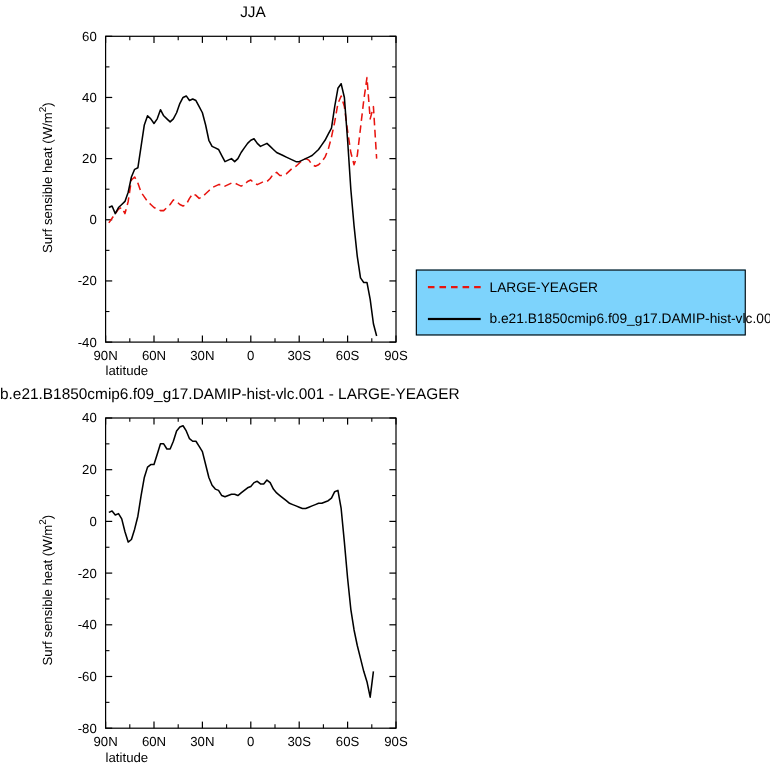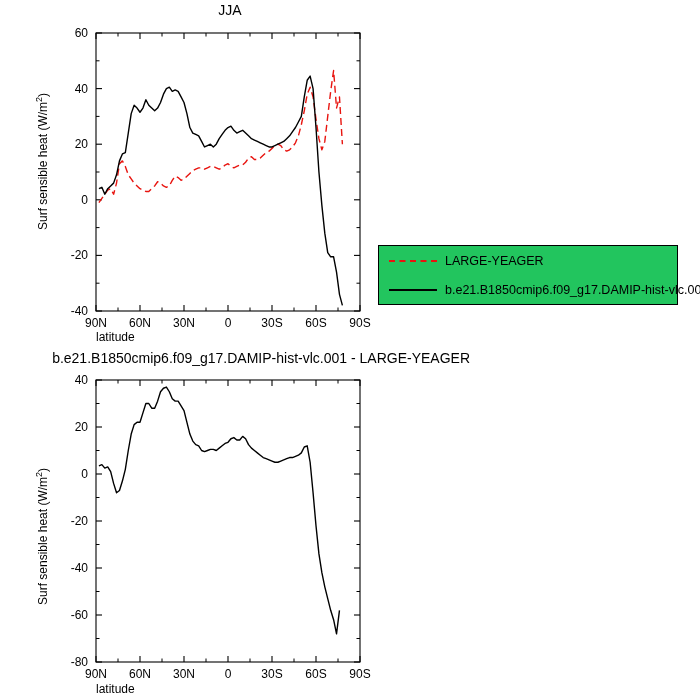--- a/index.html
+++ b/index.html
@@ -39,21 +39,21 @@
   #title-top {
     left: 0;
     top: 2px;
     width: 460px;
     text-align: center;
   }
   #title-bottom {
     left: 0;
     top: 0px;
     width: 470px;
-    text-align: right;
+    text-align: left;
     padding-left: 0px;
   }
   .axis-label-x {
     position: absolute;
     font-size: 12px;
     text-align: left;
     white-space: nowrap;
   }
   .axis-label-y {
     position: absolute;
@@ -66,21 +66,21 @@
     display: block;
   }
   .tick-text {
     font-size: 12px;
     font-family: "Liberation Sans", sans-serif;
     fill: #000;
   }
   .legend-box {
     position: absolute;
     border: 1px solid #000;
-    background: #22c55e;
+    background: #7dd3fc;
     box-sizing: border-box;
   }
   #legend-top {
     left: 378px;
     top: 245px;
     width: 300px;
     height: 60px;
   }
   .legend-row {
     position: absolute;

